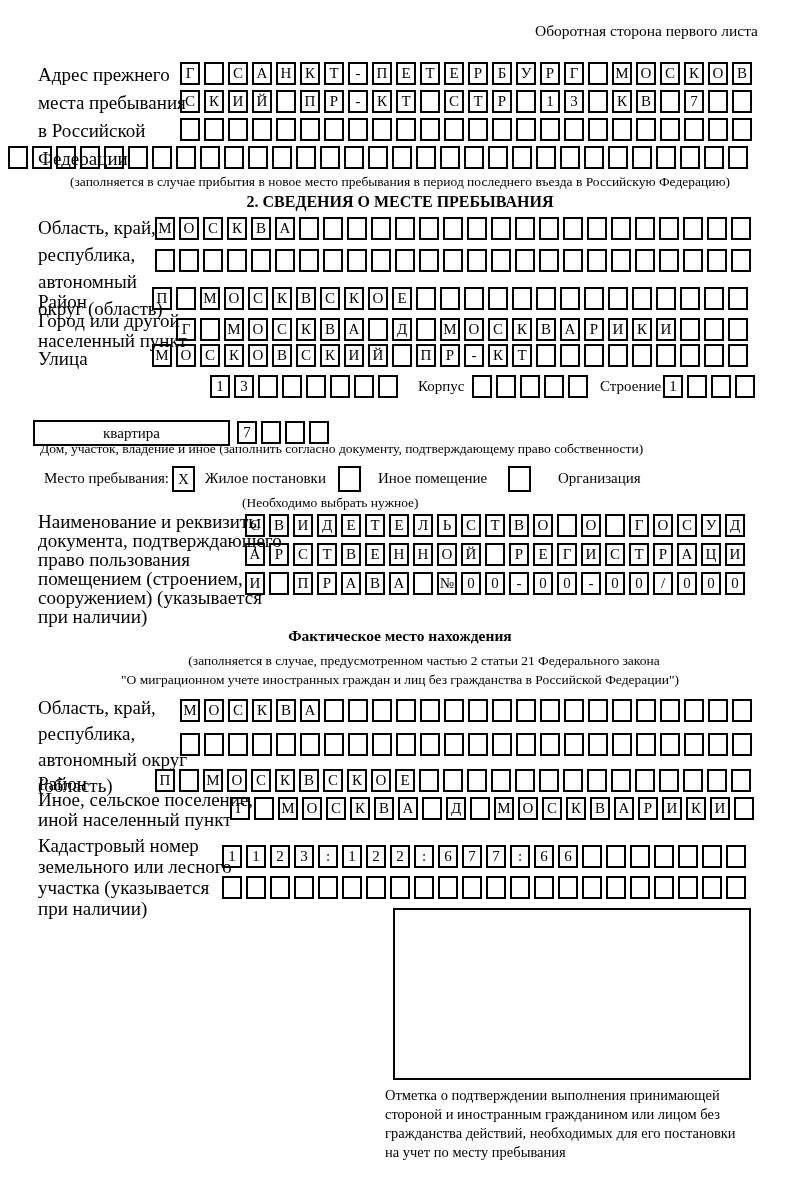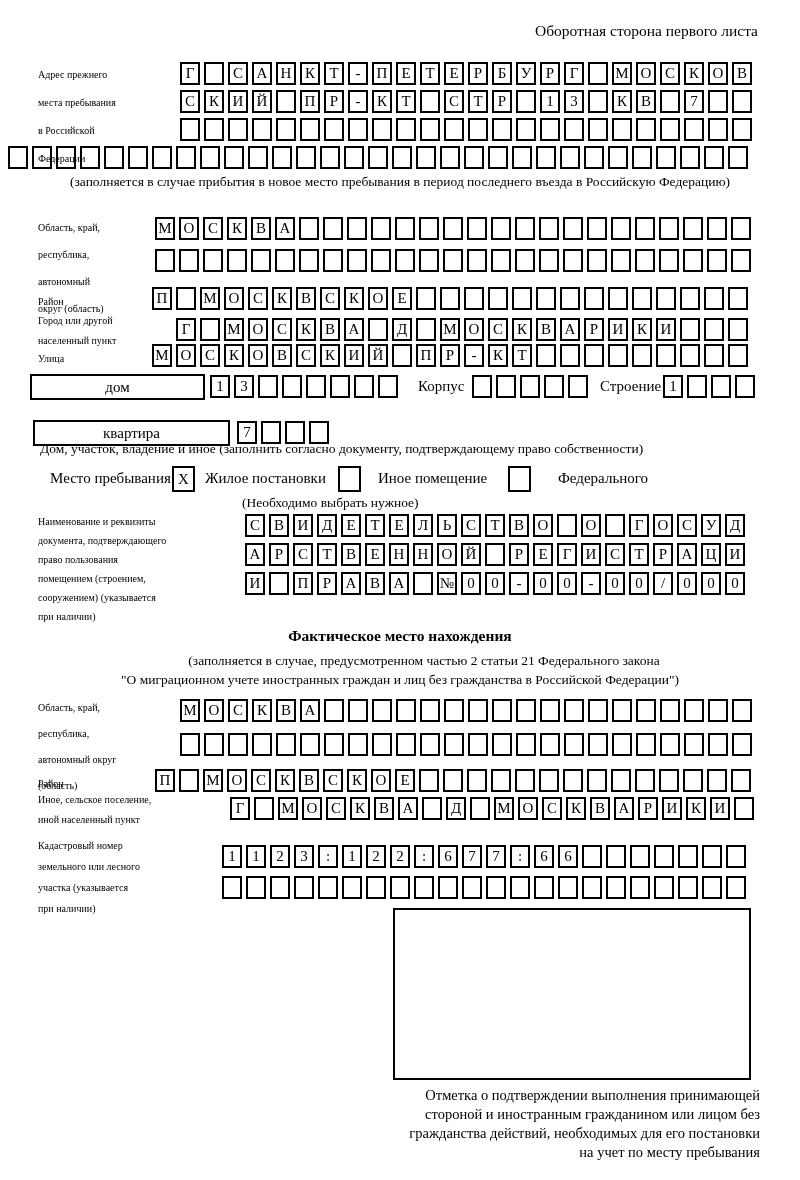--- a/index.html
+++ b/index.html
@@ -2,21 +2,21 @@
 <html><head>
 <meta charset="utf-8">
 <style>
   html,body{margin:0;padding:0;background:#888;}
   .page{
     position:relative;width:800px;height:1180px;background:#ffffff;
     font-family:"Liberation Serif","DejaVu Serif",serif;color:#000;
     overflow:hidden;margin:0 auto;
   }
   .abs{position:absolute;}
-  .lbl{position:absolute;font-size:10px;line-height:27px;white-space:pre-line;}
+  .lbl{position:absolute;font-size:19px;line-height:27px;white-space:pre-line;}
   .note{position:absolute;font-size:13.5px;line-height:17px;white-space:pre-line;}
   .center{left:0;width:800px;text-align:center;}
   .title{position:absolute;font-size:16px;font-weight:bold;left:0;width:800px;text-align:center;}
   .cellrow{position:absolute;white-space:nowrap;height:24px;}
   .cell{
     display:inline-block;box-sizing:border-box;width:20px;height:23px;margin-right:4px;
     border:2px solid #000;text-align:center;font-size:15px;line-height:19px;vertical-align:top;
     font-family:"Liberation Serif","DejaVu Serif",serif;
   }
   .widebox{
@@ -39,56 +39,56 @@
   <div class="lbl" style="left:38px;top:61px;line-height:28px;">Адрес прежнего
 места пребывания
 в Российской
 Федерации</div>
   <div class="cellrow" style="left:180px;top:62px;"><span class="cell">Г</span><span class="cell"></span><span class="cell">С</span><span class="cell">А</span><span class="cell">Н</span><span class="cell">К</span><span class="cell">Т</span><span class="cell">-</span><span class="cell">П</span><span class="cell">Е</span><span class="cell">Т</span><span class="cell">Е</span><span class="cell">Р</span><span class="cell">Б</span><span class="cell">У</span><span class="cell">Р</span><span class="cell">Г</span><span class="cell"></span><span class="cell">М</span><span class="cell">О</span><span class="cell">С</span><span class="cell">К</span><span class="cell">О</span><span class="cell">В</span></div>
   <div class="cellrow" style="left:180px;top:90px;"><span class="cell">С</span><span class="cell">К</span><span class="cell">И</span><span class="cell">Й</span><span class="cell"></span><span class="cell">П</span><span class="cell">Р</span><span class="cell">-</span><span class="cell">К</span><span class="cell">Т</span><span class="cell"></span><span class="cell">С</span><span class="cell">Т</span><span class="cell">Р</span><span class="cell"></span><span class="cell">1</span><span class="cell">3</span><span class="cell"></span><span class="cell">К</span><span class="cell">В</span><span class="cell"></span><span class="cell">7</span><span class="cell"></span><span class="cell"></span></div>
   <div class="cellrow" style="left:180px;top:118px;"><span class="cell"></span><span class="cell"></span><span class="cell"></span><span class="cell"></span><span class="cell"></span><span class="cell"></span><span class="cell"></span><span class="cell"></span><span class="cell"></span><span class="cell"></span><span class="cell"></span><span class="cell"></span><span class="cell"></span><span class="cell"></span><span class="cell"></span><span class="cell"></span><span class="cell"></span><span class="cell"></span><span class="cell"></span><span class="cell"></span><span class="cell"></span><span class="cell"></span><span class="cell"></span><span class="cell"></span></div>
   <div class="cellrow" style="left:8px;top:146px;"><span class="cell"></span><span class="cell"></span><span class="cell"></span><span class="cell"></span><span class="cell"></span><span class="cell"></span><span class="cell"></span><span class="cell"></span><span class="cell"></span><span class="cell"></span><span class="cell"></span><span class="cell"></span><span class="cell"></span><span class="cell"></span><span class="cell"></span><span class="cell"></span><span class="cell"></span><span class="cell"></span><span class="cell"></span><span class="cell"></span><span class="cell"></span><span class="cell"></span><span class="cell"></span><span class="cell"></span><span class="cell"></span><span class="cell"></span><span class="cell"></span><span class="cell"></span><span class="cell"></span><span class="cell"></span><span class="cell"></span></div>
   <div class="note center" style="top:173px;">(заполняется в случае прибытия в новое место пребывания в период последнего въезда в Российскую Федерацию)</div>
 
+  <div class="title" style="top:193px;">2. СВЕДЕНИЯ О МЕСТЕ ПРЕБЫВАНИЯ</div>
 
   <div class="lbl" style="left:38px;top:214px;">Область, край,
 республика,
 автономный
 округ (область)</div>
   <div class="cellrow" style="left:155px;top:217px;"><span class="cell">М</span><span class="cell">О</span><span class="cell">С</span><span class="cell">К</span><span class="cell">В</span><span class="cell">А</span><span class="cell"></span><span class="cell"></span><span class="cell"></span><span class="cell"></span><span class="cell"></span><span class="cell"></span><span class="cell"></span><span class="cell"></span><span class="cell"></span><span class="cell"></span><span class="cell"></span><span class="cell"></span><span class="cell"></span><span class="cell"></span><span class="cell"></span><span class="cell"></span><span class="cell"></span><span class="cell"></span><span class="cell"></span></div>
   <div class="cellrow" style="left:155px;top:249px;"><span class="cell"></span><span class="cell"></span><span class="cell"></span><span class="cell"></span><span class="cell"></span><span class="cell"></span><span class="cell"></span><span class="cell"></span><span class="cell"></span><span class="cell"></span><span class="cell"></span><span class="cell"></span><span class="cell"></span><span class="cell"></span><span class="cell"></span><span class="cell"></span><span class="cell"></span><span class="cell"></span><span class="cell"></span><span class="cell"></span><span class="cell"></span><span class="cell"></span><span class="cell"></span><span class="cell"></span><span class="cell"></span></div>
 
   <div class="lbl" style="left:38px;top:288px;">Район</div>
   <div class="cellrow" style="left:152px;top:287px;"><span class="cell">П</span><span class="cell"></span><span class="cell">М</span><span class="cell">О</span><span class="cell">С</span><span class="cell">К</span><span class="cell">В</span><span class="cell">С</span><span class="cell">К</span><span class="cell">О</span><span class="cell">Е</span><span class="cell"></span><span class="cell"></span><span class="cell"></span><span class="cell"></span><span class="cell"></span><span class="cell"></span><span class="cell"></span><span class="cell"></span><span class="cell"></span><span class="cell"></span><span class="cell"></span><span class="cell"></span><span class="cell"></span><span class="cell"></span></div>
 
   <div class="lbl" style="left:38px;top:311px;line-height:20px;">Город или другой
 населенный пункт</div>
   <div class="cellrow" style="left:176px;top:318px;"><span class="cell">Г</span><span class="cell"></span><span class="cell">М</span><span class="cell">О</span><span class="cell">С</span><span class="cell">К</span><span class="cell">В</span><span class="cell">А</span><span class="cell"></span><span class="cell">Д</span><span class="cell"></span><span class="cell">М</span><span class="cell">О</span><span class="cell">С</span><span class="cell">К</span><span class="cell">В</span><span class="cell">А</span><span class="cell">Р</span><span class="cell">И</span><span class="cell">К</span><span class="cell">И</span><span class="cell"></span><span class="cell"></span><span class="cell"></span></div>
 
   <div class="lbl" style="left:38px;top:345px;">Улица</div>
   <div class="cellrow" style="left:152px;top:344px;"><span class="cell">М</span><span class="cell">О</span><span class="cell">С</span><span class="cell">К</span><span class="cell">О</span><span class="cell">В</span><span class="cell">С</span><span class="cell">К</span><span class="cell">И</span><span class="cell">Й</span><span class="cell"></span><span class="cell">П</span><span class="cell">Р</span><span class="cell">-</span><span class="cell">К</span><span class="cell">Т</span><span class="cell"></span><span class="cell"></span><span class="cell"></span><span class="cell"></span><span class="cell"></span><span class="cell"></span><span class="cell"></span><span class="cell"></span><span class="cell"></span></div>
 
-  <div class="widebox" style="left:30px;top:374px;width:175px;">дом</div>
   <div class="cellrow" style="left:210px;top:375px;"><span class="cell">1</span><span class="cell">3</span><span class="cell"></span><span class="cell"></span><span class="cell"></span><span class="cell"></span><span class="cell"></span><span class="cell"></span></div>
   <div class="abs" style="left:418px;top:378px;font-size:15px;">Корпус</div>
   <div class="cellrow" style="left:472px;top:375px;"><span class="cell"></span><span class="cell"></span><span class="cell"></span><span class="cell"></span><span class="cell"></span></div>
   <div class="abs" style="left:600px;top:378px;font-size:15px;">Строение</div>
   <div class="cellrow" style="left:663px;top:375px;"><span class="cell">1</span><span class="cell"></span><span class="cell"></span><span class="cell"></span></div>
   <div class="note" style="left:40px;top:403px;margin-top:37px;">Дом, участок, владение и иное (заполнить согласно документу, подтверждающему право собственности)</div>
 
   <div class="widebox" style="left:33px;top:420px;width:197px;">квартира</div>
   <div class="cellrow" style="left:237px;top:421px;"><span class="cell">7</span><span class="cell"></span><span class="cell"></span><span class="cell"></span></div>
 
-  <div class="abs" style="left:50px;top:470px;font-size:15px;">Место пребывания:</div>
+  <div class="abs" style="left:44px;top:470px;font-size:15px;">Место пребывания:</div>
   <div class="cbx" style="left:172px;top:466px;">X</div>
   <div class="abs" style="left:205px;top:470px;font-size:15px;">Жилое постановки</div>
   <div class="cbx" style="left:338px;top:466px;"></div>
   <div class="abs" style="left:378px;top:470px;font-size:15px;">Иное помещение</div>
   <div class="cbx" style="left:508px;top:466px;"></div>
-  <div class="abs" style="left:558px;top:470px;font-size:15px;">Федерального</div>
+  <div class="abs" style="left:558px;top:470px;font-size:15px;">Организация</div>
   <div class="note" style="left:242px;top:494px;">(Необходимо выбрать нужное)</div>
 
   <div class="lbl" style="left:38px;top:512px;line-height:19px;">Наименование и реквизиты
 документа, подтверждающего
 право пользования
 помещением (строением,
 сооружением) (указывается
 при наличии)</div>
   <div class="cellrow" style="left:245px;top:514px;"><span class="cell">С</span><span class="cell">В</span><span class="cell">И</span><span class="cell">Д</span><span class="cell">Е</span><span class="cell">Т</span><span class="cell">Е</span><span class="cell">Л</span><span class="cell">Ь</span><span class="cell">С</span><span class="cell">Т</span><span class="cell">В</span><span class="cell">О</span><span class="cell"></span><span class="cell">О</span><span class="cell"></span><span class="cell">Г</span><span class="cell">О</span><span class="cell">С</span><span class="cell">У</span><span class="cell">Д</span></div>
   <div class="cellrow" style="left:245px;top:543px;"><span class="cell">А</span><span class="cell">Р</span><span class="cell">С</span><span class="cell">Т</span><span class="cell">В</span><span class="cell">Е</span><span class="cell">Н</span><span class="cell">Н</span><span class="cell">О</span><span class="cell">Й</span><span class="cell"></span><span class="cell">Р</span><span class="cell">Е</span><span class="cell">Г</span><span class="cell">И</span><span class="cell">С</span><span class="cell">Т</span><span class="cell">Р</span><span class="cell">А</span><span class="cell">Ц</span><span class="cell">И</span></div>
@@ -113,18 +113,18 @@
   <div class="cellrow" style="left:230px;top:797px;"><span class="cell">Г</span><span class="cell"></span><span class="cell">М</span><span class="cell">О</span><span class="cell">С</span><span class="cell">К</span><span class="cell">В</span><span class="cell">А</span><span class="cell"></span><span class="cell">Д</span><span class="cell"></span><span class="cell">М</span><span class="cell">О</span><span class="cell">С</span><span class="cell">К</span><span class="cell">В</span><span class="cell">А</span><span class="cell">Р</span><span class="cell">И</span><span class="cell">К</span><span class="cell">И</span><span class="cell"></span></div>
 
   <div class="lbl" style="left:38px;top:835px;line-height:21px;">Кадастровый номер
 земельного или лесного
 участка (указывается
 при наличии)</div>
   <div class="cellrow" style="left:222px;top:845px;"><span class="cell">1</span><span class="cell">1</span><span class="cell">2</span><span class="cell">3</span><span class="cell">:</span><span class="cell">1</span><span class="cell">2</span><span class="cell">2</span><span class="cell">:</span><span class="cell">6</span><span class="cell">7</span><span class="cell">7</span><span class="cell">:</span><span class="cell">6</span><span class="cell">6</span><span class="cell"></span><span class="cell"></span><span class="cell"></span><span class="cell"></span><span class="cell"></span><span class="cell"></span><span class="cell"></span></div>
   <div class="cellrow" style="left:222px;top:876px;"><span class="cell"></span><span class="cell"></span><span class="cell"></span><span class="cell"></span><span class="cell"></span><span class="cell"></span><span class="cell"></span><span class="cell"></span><span class="cell"></span><span class="cell"></span><span class="cell"></span><span class="cell"></span><span class="cell"></span><span class="cell"></span><span class="cell"></span><span class="cell"></span><span class="cell"></span><span class="cell"></span><span class="cell"></span><span class="cell"></span><span class="cell"></span><span class="cell"></span></div>
 
   <div class="stamp" style="left:393px;top:908px;width:358px;height:172px;"></div>
-  <div class="abs" style="left:385px;top:1086px;width:375px;text-align:right;font-size:14.5px;line-height:19px;white-space:pre-line;">Отметка о подтверждении выполнения принимающей
+  <div class="abs" style="left:385px;top:1086px;width:375px;text-align:left;font-size:14.5px;line-height:19px;white-space:pre-line;">Отметка о подтверждении выполнения принимающей
 стороной и иностранным гражданином или лицом без
 гражданства действий, необходимых для его постановки
 на учет по месту пребывания</div>
 
 </div>
 
 </body></html>

